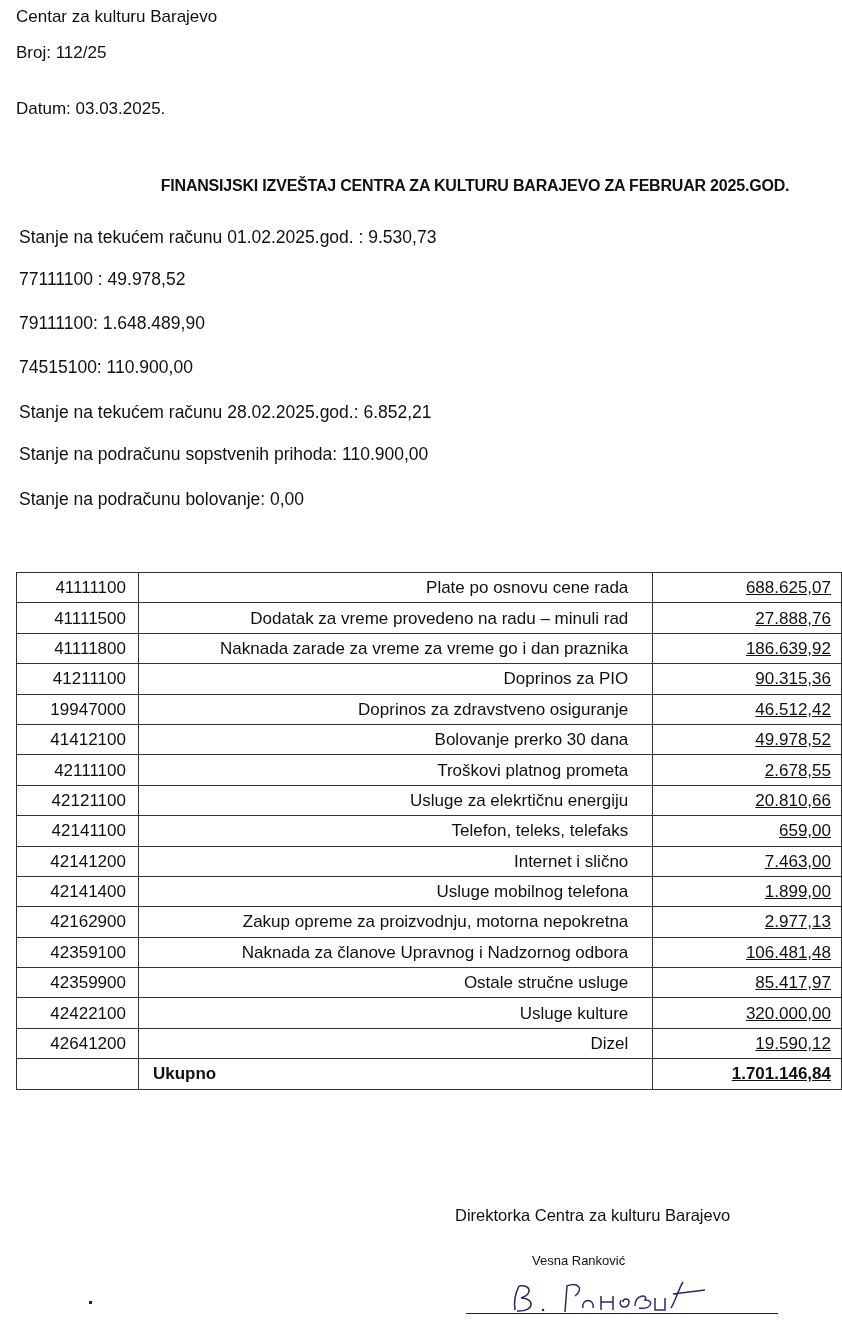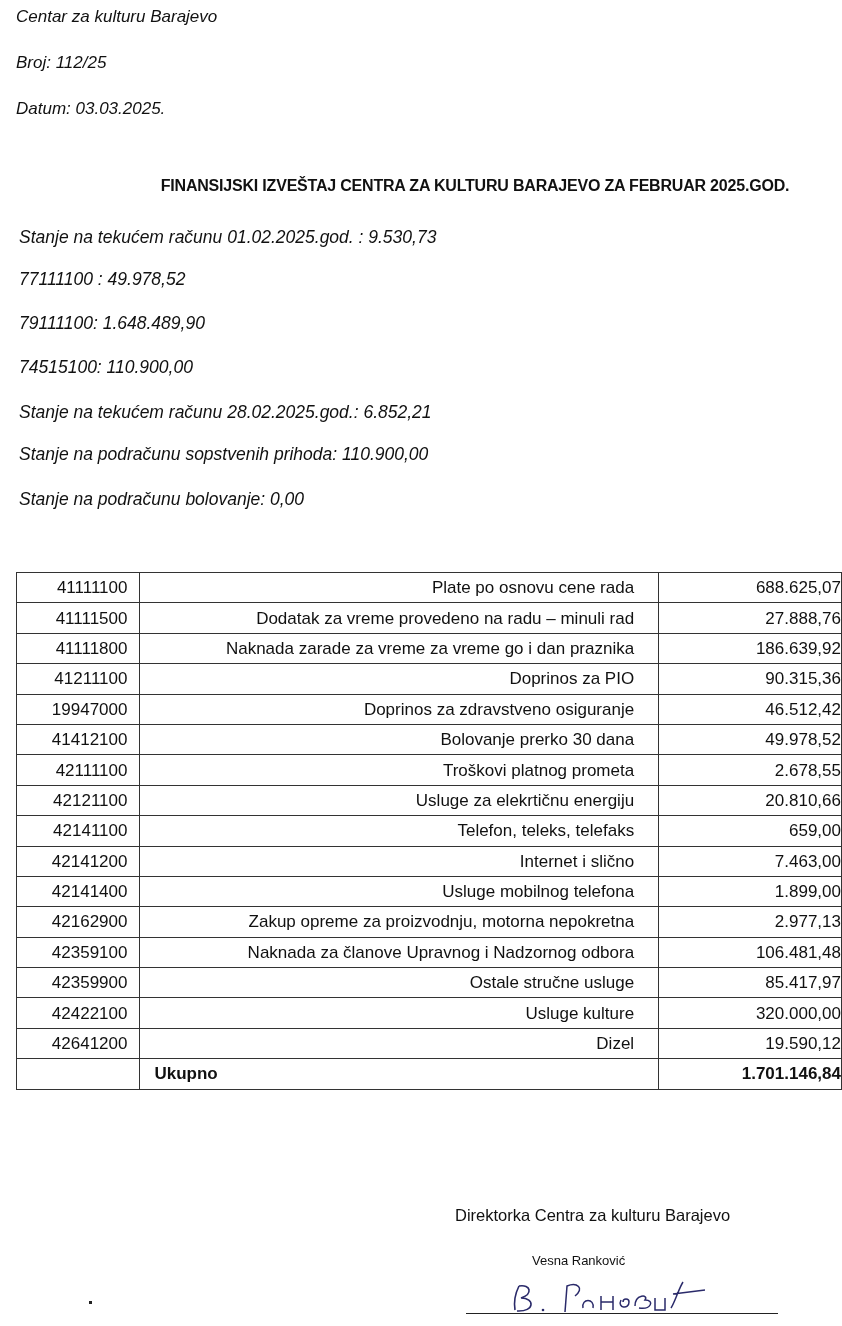--- a/index.html
+++ b/index.html
@@ -2,25 +2,25 @@
 <html><head>
 <meta charset="utf-8">
 <style>
   html, body { margin: 0; padding: 0; background: #ffffff; }
   body {
     width: 842px; height: 1326px; position: relative; overflow: hidden;
     font-family: "Liberation Sans", "DejaVu Sans", sans-serif;
     color: #111;
   }
   .line {
-    position: absolute; left: 16px; font-size: 17px; white-space: nowrap; font-style: italic;
+    position: absolute; left: 16px; font-size: 17px; white-space: nowrap;
   }
   .line.l2 { left: 19px; font-size: 17.5px; }
   #org    { top: 7px; }
-  #broj   { top: 53px; }
+  #broj   { top: 43px; }
   #datum  { top: 99px; }
   #title {
     position: absolute; top: 177px; left: 0; width: 842px; text-align: center;
     font-weight: bold; font-size: 16px; padding-left: 108px; box-sizing: border-box;
     letter-spacing: -0.2px;
   }
   #s1 { top: 227px; text-align: center; }
   #s2 { top: 269px; }
   #s3 { top: 313px; }
   #s4 { top: 357px; }
@@ -31,21 +31,21 @@
   table#expenses {
     position: absolute; top: 572px; left: 16px;
     border-collapse: collapse; font-size: 17px;
   }
   #expenses td {
     border: 1px solid #333; height: 29.4px; padding: 0 8px; line-height: 1;
     vertical-align: middle; white-space: nowrap;
   }
   #expenses td.code { width: 104px; text-align: right; padding-right: 12px; }
   #expenses td.desc { width: 484px; text-align: right; padding-right: 24px; }
-  #expenses td.amt  { width: 178px; text-align: right; padding-right: 0; }
+  #expenses td.amt  { width: 178px; text-align: right; padding-right: 10px; text-decoration: underline; }
   #expenses tr.total td { font-weight: bold; }
   #expenses tr.total td.desc { text-align: left; padding-left: 14px; }
 
   #sig-title { position: absolute; top: 1206px; left: 455px; font-size: 16.5px; white-space: nowrap; }
   #sig-name  { position: absolute; top: 1253px; left: 532px; font-size: 13px; white-space: nowrap; }
   #sig-line  { position: absolute; top: 1313px; left: 466px; width: 312px; height: 0; border-top: 1.5px solid #222; }
   #sig-hand  { position: absolute; top: 1278px; left: 505px; width: 220px; height: 40px; }
   #sig-dot   { position: absolute; top: 1301px; left: 89px; width: 3px; height: 3px; background: #222; }
 </style>
 </head>

